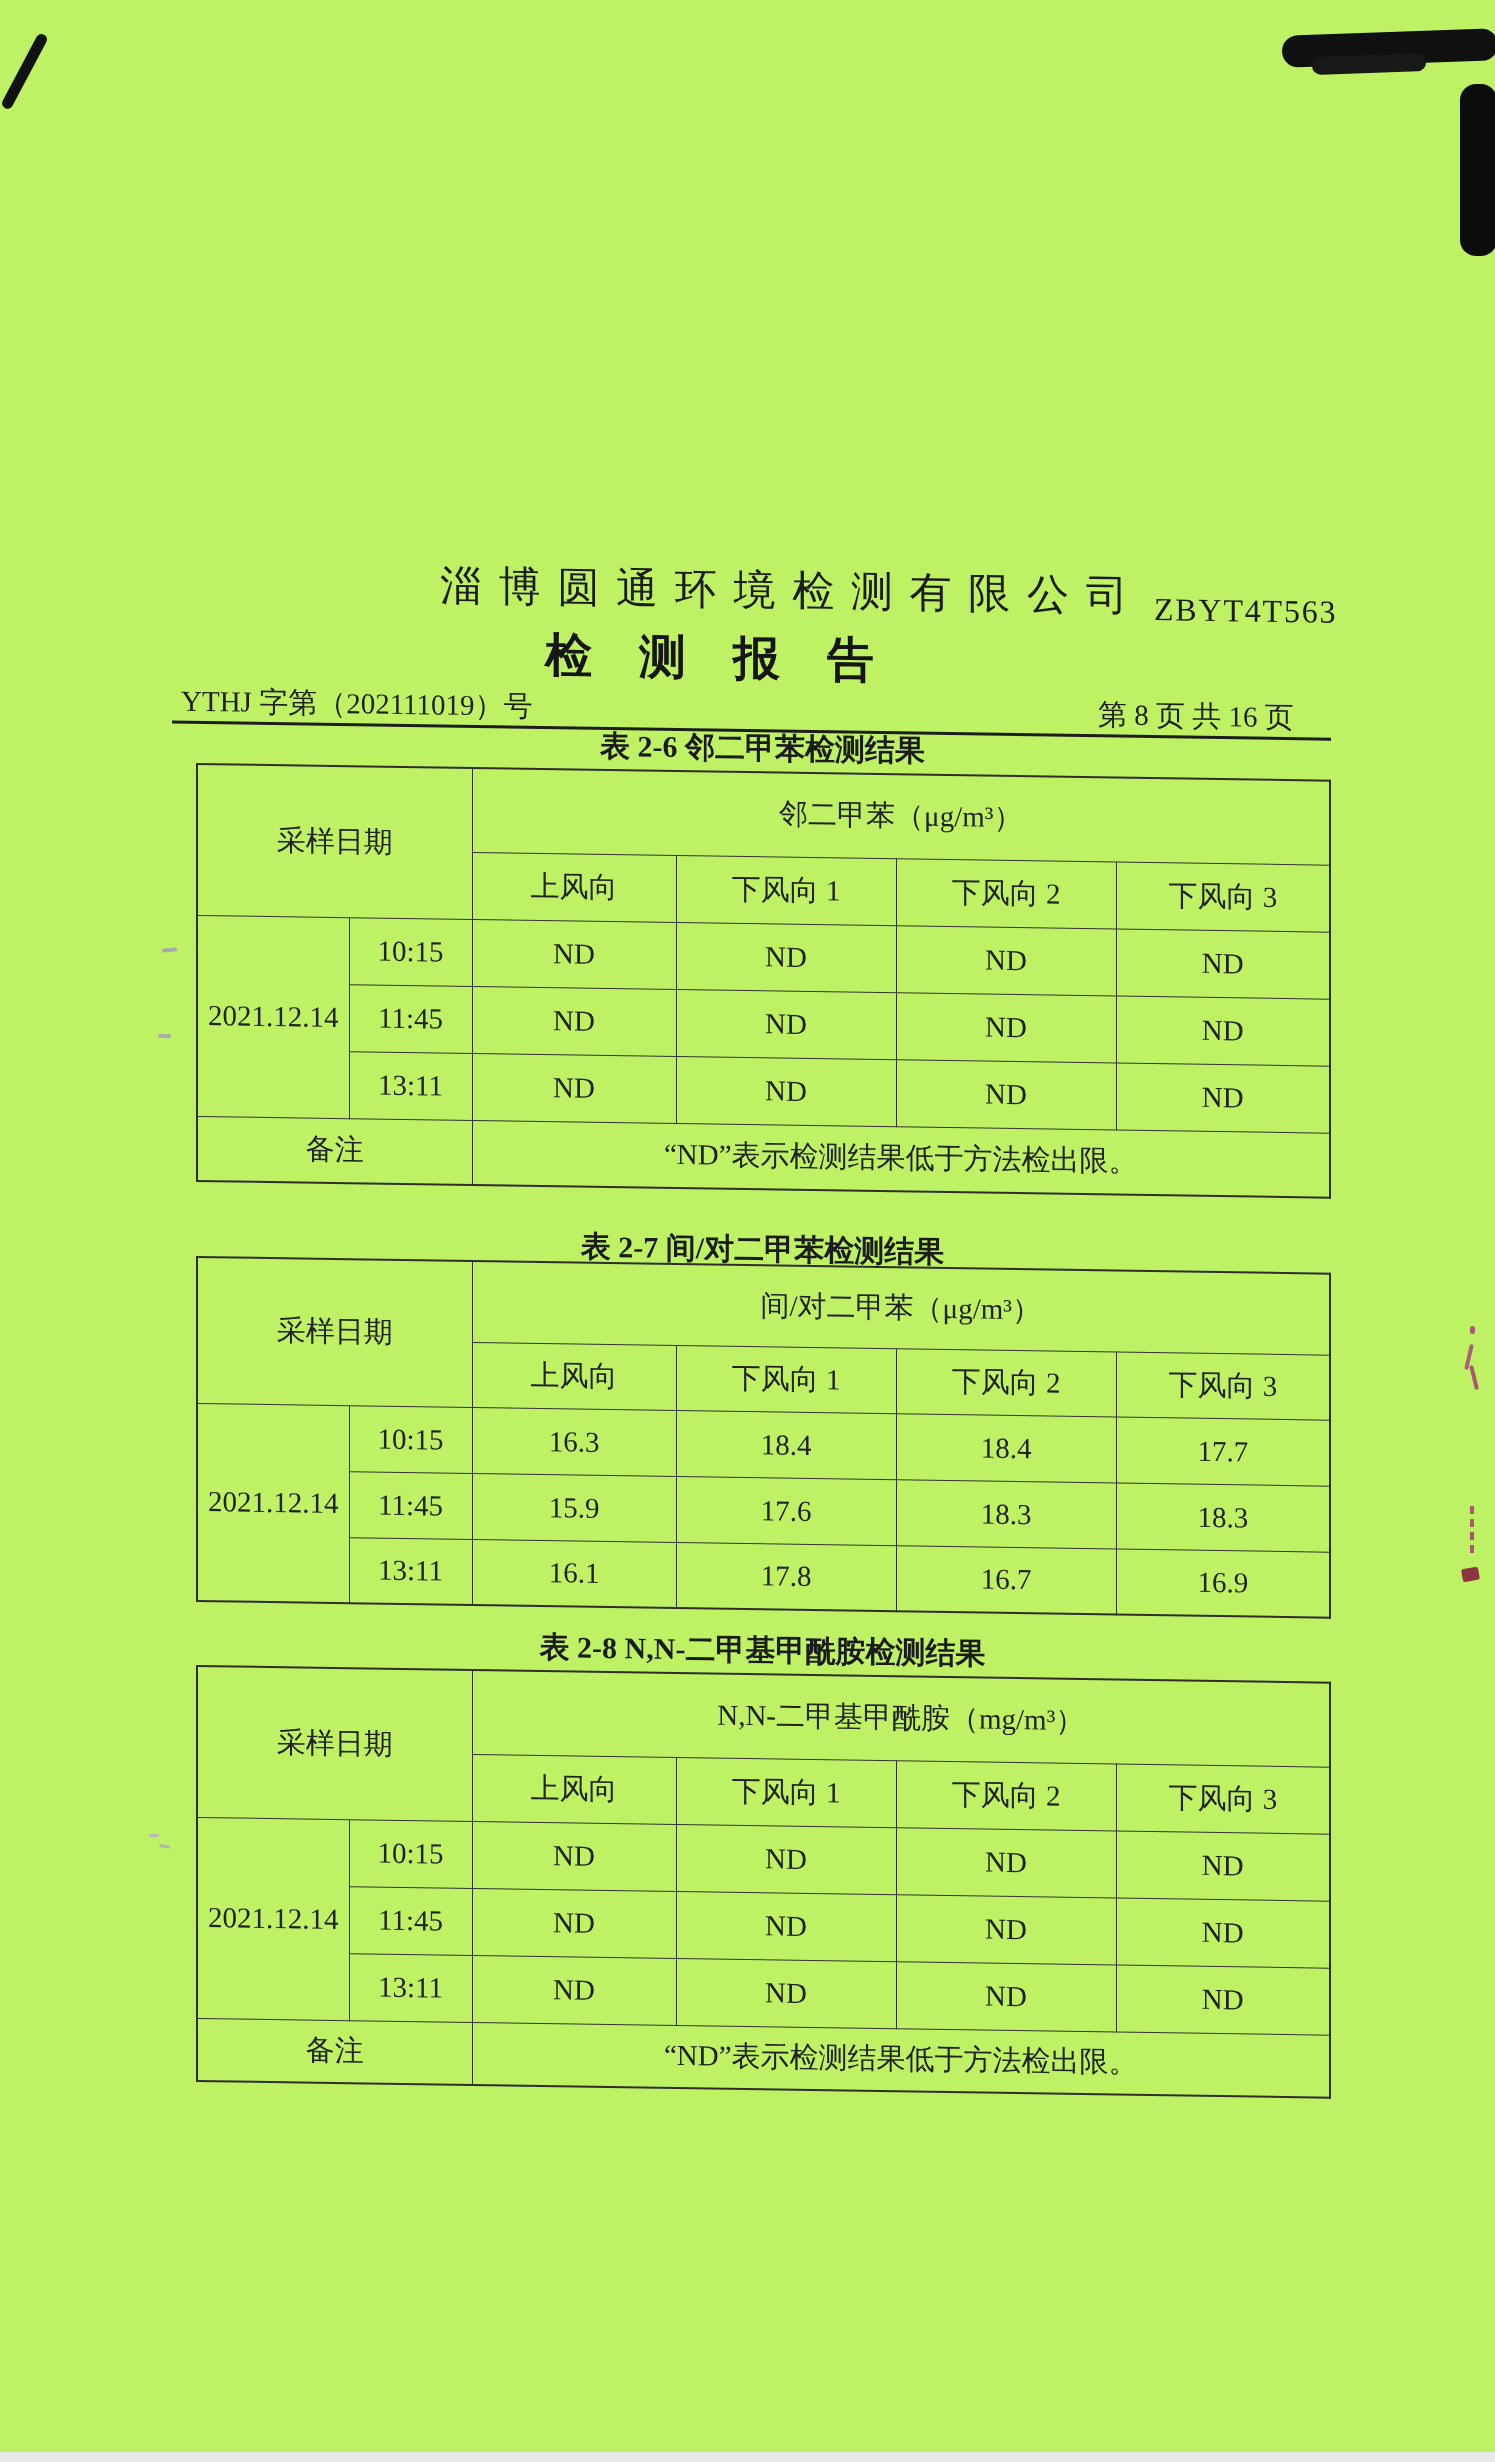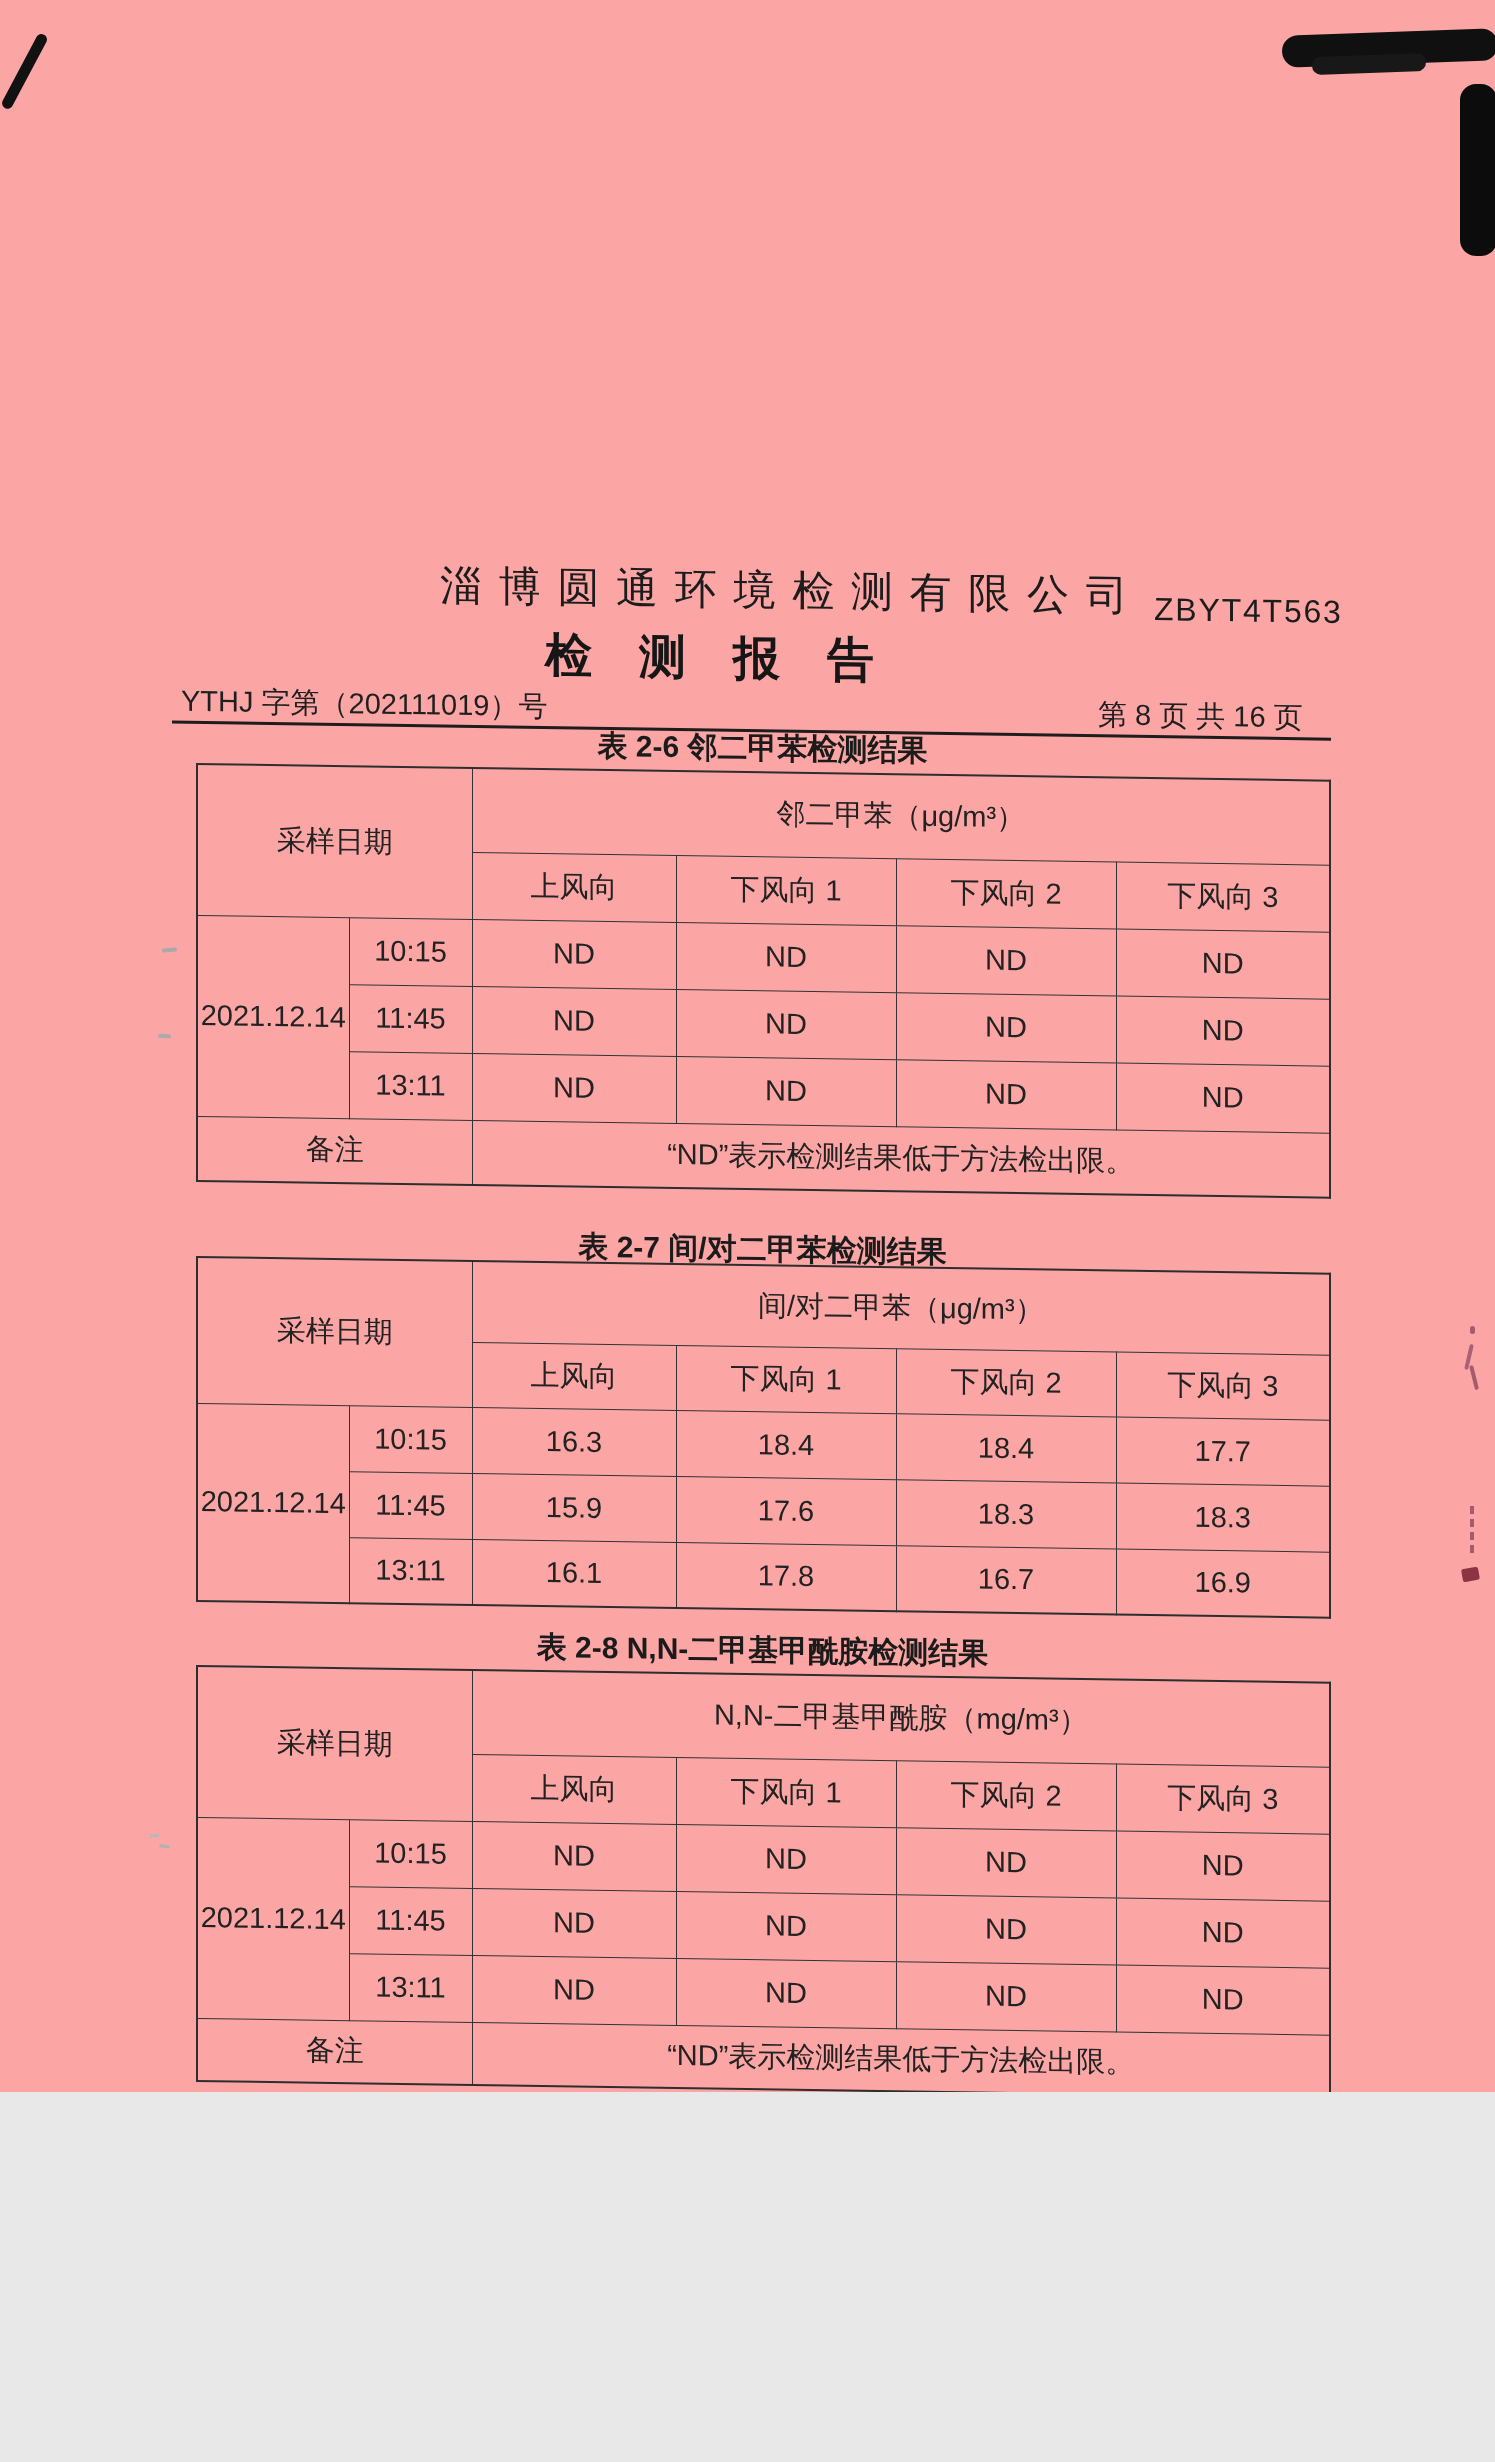--- a/index.html
+++ b/index.html
@@ -1,19 +1,19 @@
 <!DOCTYPE html>
 <html style="font-size:14px"><head>
 <meta charset="utf-8">
 <style>
   html,body{margin:0;padding:0;background:#e8e8e8;}
   #page{
-    position:relative;width:1495px;height:2092px;background:#fca5a5;
+    position:relative;width:1495px;height:2452px;background:#bef264;
     overflow:hidden;
-    font-family:Liberation Sans, sans-serif;
+    font-family:Liberation Serif, serif;
     color:#222;
   }
   
   #sheet{position:absolute;left:0;top:0;width:1495px;height:2462px;
     transform:skewY(0.85deg);transform-origin:0 0;}
 
   .abs{position:absolute;}
 
   .company{left:440px;top:551px;font-size:42px;letter-spacing:16.7px;white-space:nowrap;color:#1c1c1c;}
   .doccode{left:1154px;top:574px;font-size:32px;letter-spacing:1.8px;color:#1c1c1c;}

